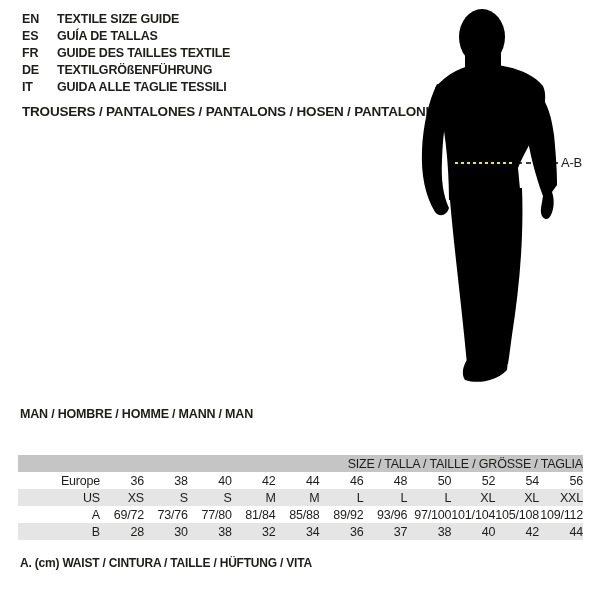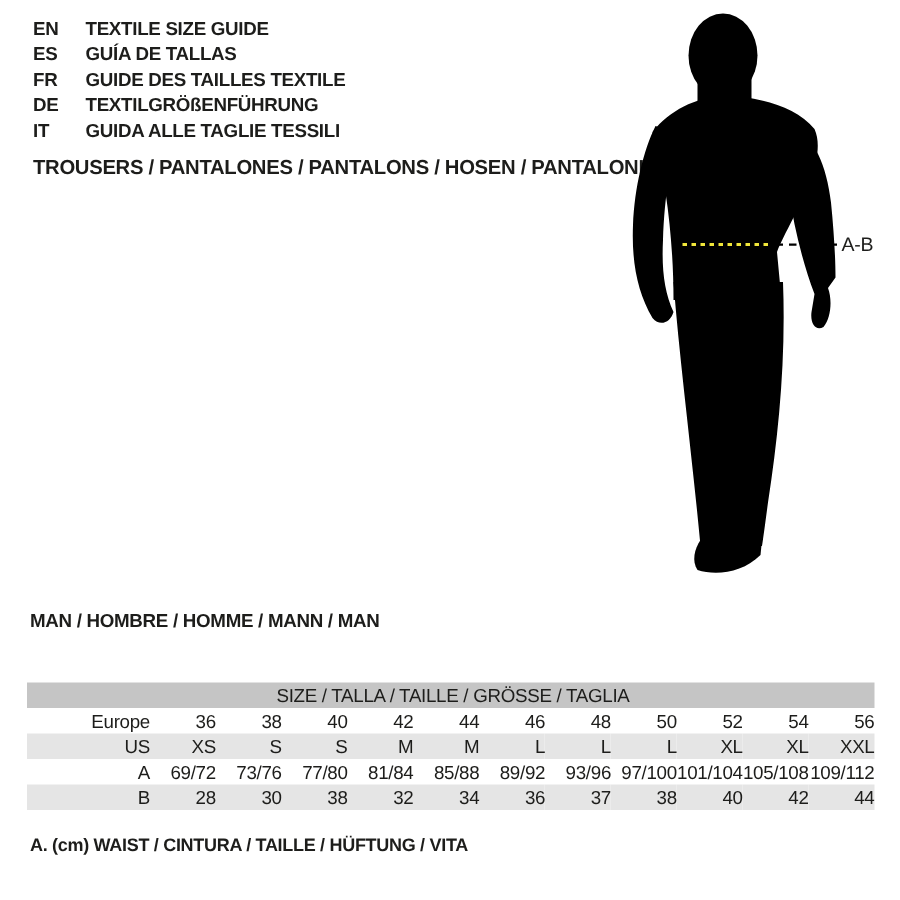--- a/index.html
+++ b/index.html
@@ -15,21 +15,21 @@
   
   .garment-heading{position:absolute;left:22px;top:104px;font-weight:bold;font-size:13.5px;white-space:nowrap;}
   
   .figure-svg{position:absolute;left:405px;top:0;}
   .ab-label{position:absolute;left:561px;top:155px;font-size:13px;font-weight:normal;}
   
   .man-heading{position:absolute;left:20px;top:407px;font-weight:bold;font-size:12.5px;}
   
   .size-table{position:absolute;left:18px;top:455px;width:565px;border-collapse:collapse;table-layout:fixed;font-size:12.5px;}
   .size-table td{height:17px;padding:0;text-align:right;vertical-align:middle;white-space:nowrap;}
-  .size-table thead td{text-align:center;padding-left:3px;background:#c5c5c5;}
+  .size-table thead td{text-align:right;padding-left:3px;background:#c5c5c5;}
   .size-table td.rowlabel{text-align:right;padding-left:4px;}
   col.labelcol{width:82px;}
   
   .notes{position:absolute;left:20px;top:555px;font-weight:bold;font-size:12px;line-height:17px;}
   .note-line{height:17px;}
 </style>
 </head>
 <body>
 
 <div id="canvas">

